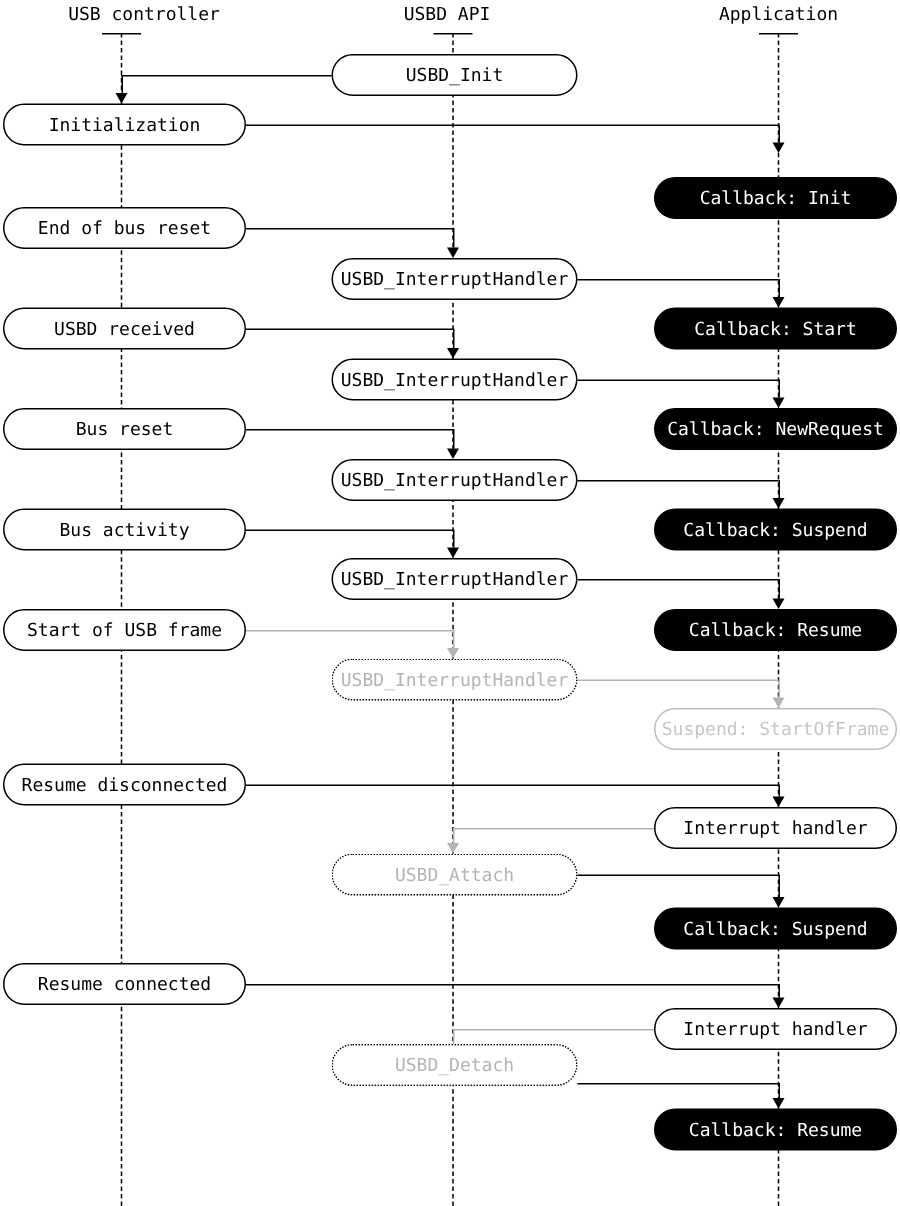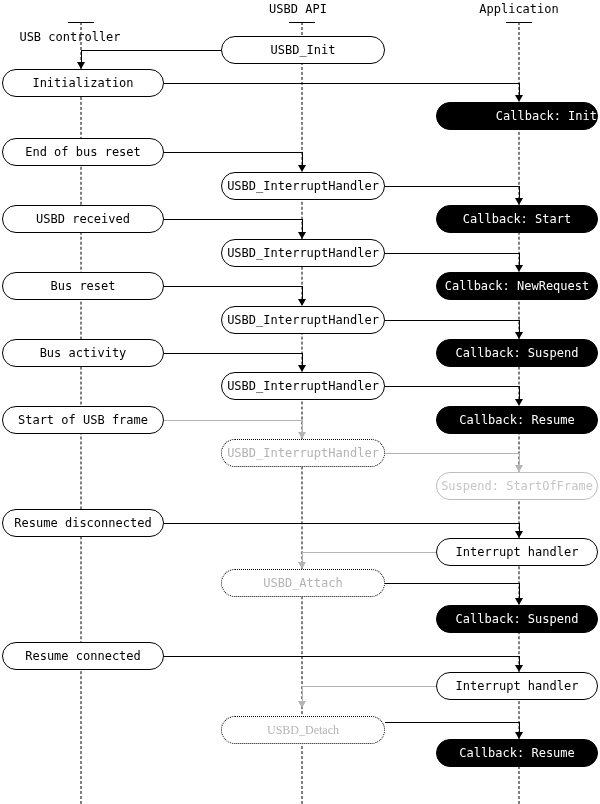--- a/index.html
+++ b/index.html
@@ -93,21 +93,21 @@
     border-top:7px solid #000;
     transform:translateX(-50%);
   }
   .arrow.grey{ border-top-color:#b4b4b4; }
 </style>
 </head>
 <body>
 
 <div id="stage">
   <div id="layer-lifelines">
-      <div class="col-title" style="left: 70px; margin-top: 28px;">USB controller</div>
+      <div class="col-title" style="left: 96px;">USB controller</div>
       <div class="col-bar" style="left: 81px;"></div>
       <div class="lifeline" style="left: 81px;"></div>
       <div class="col-title" style="left: 298px;">USBD API</div>
       <div class="col-bar" style="left: 302px;"></div>
       <div class="lifeline" style="left: 302px;"></div>
       <div class="col-title" style="left: 519px;">Application</div>
       <div class="col-bar" style="left: 519px;"></div>
       <div class="lifeline" style="left: 519px;"></div>
     </div>
   <div id="layer-edges">
@@ -162,21 +162,21 @@
       <div class="hline grey" style="left: 302px; top: 686px; width: 134px;"></div>
       <div class="vline grey" style="left: 302px; top: 686px; height: 15px;"></div>
       <div class="arrow grey" style="left: 302px; top: 701px;"></div>
       <div class="hline" style="left: 385px; top: 722px; width: 134px;"></div>
       <div class="vline" style="left: 519px; top: 722px; height: 10px;"></div>
       <div class="arrow" style="left: 519px; top: 732px;"></div>
     </div>
   <div id="layer-nodes">
       <div class="node solid" style="left: 221px; top: 36px; width: 164px;">USBD_Init</div>
       <div class="node solid" style="left: 2px; top: 69px; width: 162px;">Initialization</div>
-      <div class="node filled" style="left: 436px; top: 102px; width: 162px; text-align: right;">Callback: Init</div>
+      <div class="node filled" style="left: 436px; top: 118px; width: 162px;">Callback: Init</div>
       <div class="node solid" style="left: 2px; top: 138px; width: 162px;">End of bus reset</div>
       <div class="node solid" style="left: 221px; top: 172px; width: 164px;">USBD_InterruptHandler</div>
       <div class="node filled" style="left: 436px; top: 205px; width: 162px;">Callback: Start</div>
       <div class="node solid" style="left: 2px; top: 205px; width: 162px;">USBD received</div>
       <div class="node solid" style="left: 221px; top: 239px; width: 164px;">USBD_InterruptHandler</div>
       <div class="node filled" style="left: 436px; top: 272px; width: 162px;">Callback: NewRequest</div>
       <div class="node solid" style="left: 2px; top: 272px; width: 162px;">Bus reset</div>
       <div class="node solid" style="left: 221px; top: 306px; width: 164px;">USBD_InterruptHandler</div>
       <div class="node filled" style="left: 436px; top: 339px; width: 162px;">Callback: Suspend</div>
       <div class="node solid" style="left: 2px; top: 339px; width: 162px;">Bus activity</div>
@@ -184,16 +184,16 @@
       <div class="node filled" style="left: 436px; top: 406px; width: 162px;">Callback: Resume</div>
       <div class="node solid" style="left: 2px; top: 406px; width: 162px;">Start of USB frame</div>
       <div class="node ghost" style="left: 221px; top: 439px; width: 164px;">USBD_InterruptHandler</div>
       <div class="node ghost-light" style="left: 436px; top: 472px; width: 162px;">Suspend: StartOfFrame</div>
       <div class="node solid" style="left: 2px; top: 509px; width: 162px;">Resume disconnected</div>
       <div class="node solid" style="left: 436px; top: 538px; width: 162px;">Interrupt handler</div>
       <div class="node ghost" style="left: 221px; top: 569px; width: 164px;">USBD_Attach</div>
       <div class="node filled" style="left: 436px; top: 605px; width: 162px;">Callback: Suspend</div>
       <div class="node solid" style="left: 2px; top: 642px; width: 162px;">Resume connected</div>
       <div class="node solid" style="left: 436px; top: 672px; width: 162px;">Interrupt handler</div>
-      <div class="node ghost" style="left: 221px; top: 716px; width: 164px; font-family: Liberation Serif, serif;">USBD_Detach</div>
+      <div class="node ghost" style="left: 221px; top: 696px; width: 164px;">USBD_Detach</div>
       <div class="node filled" style="left: 436px; top: 739px; width: 162px;">Callback: Resume</div>
     </div>
 </div>
 
 </body></html>

